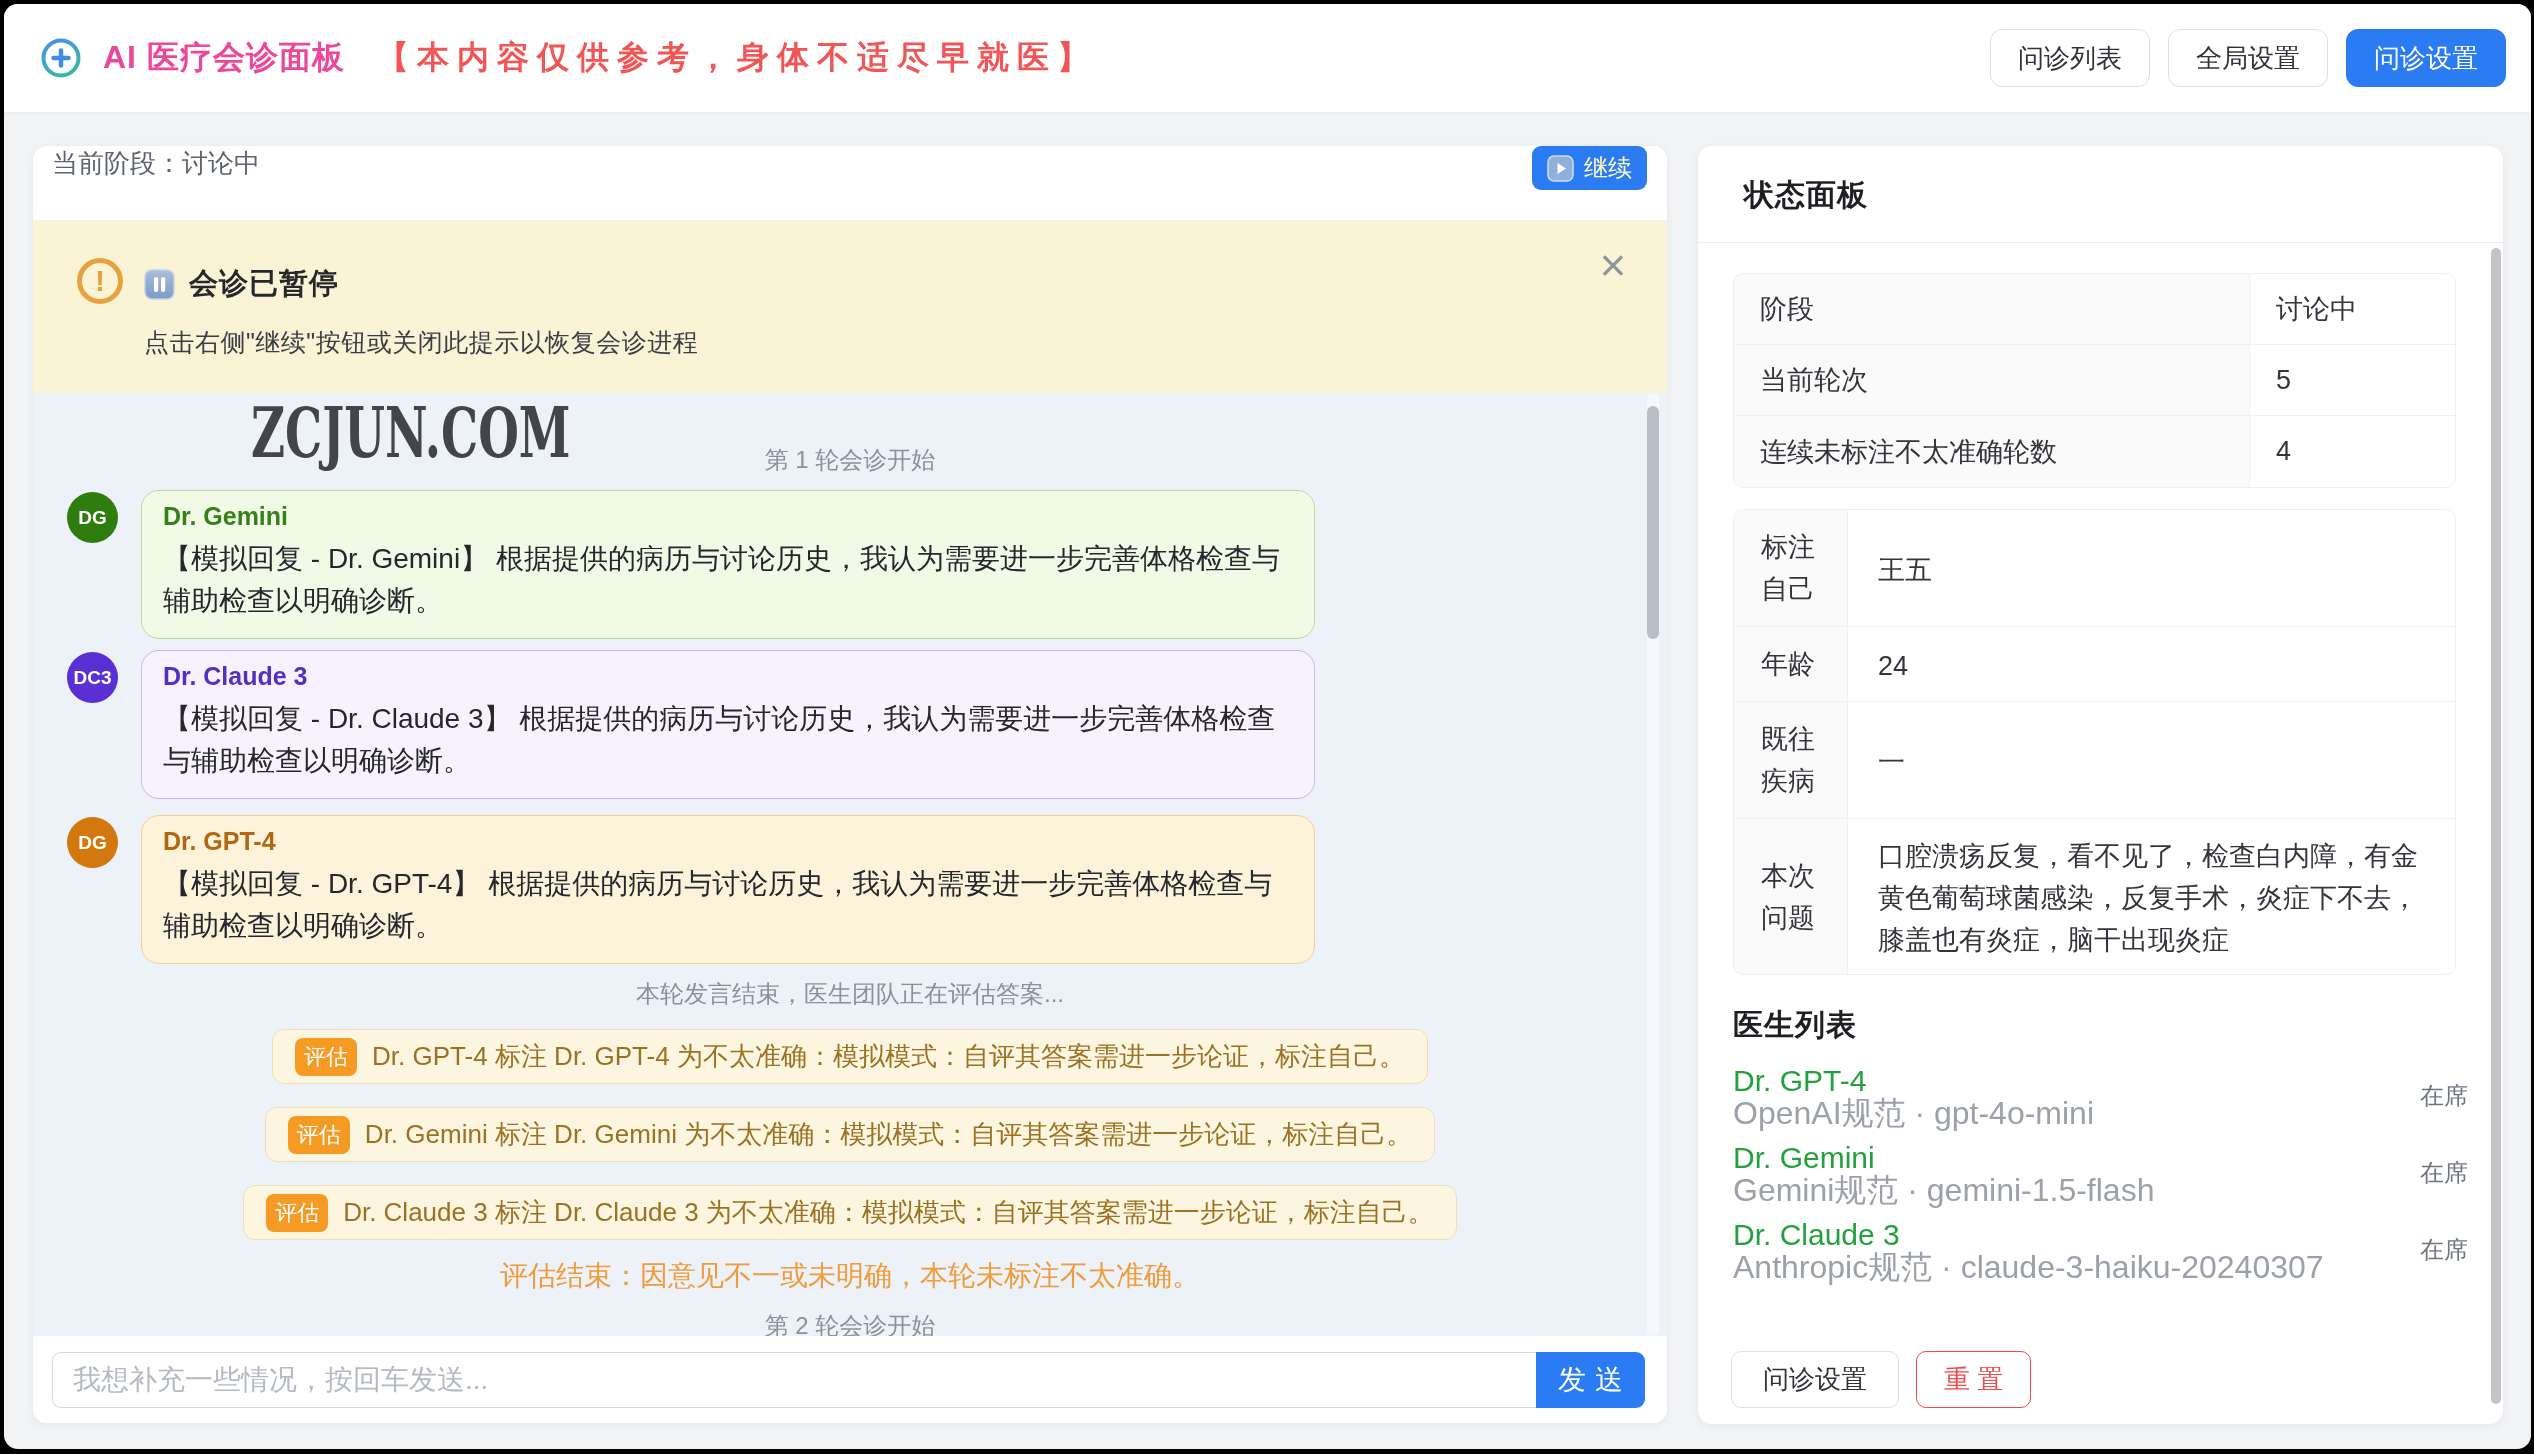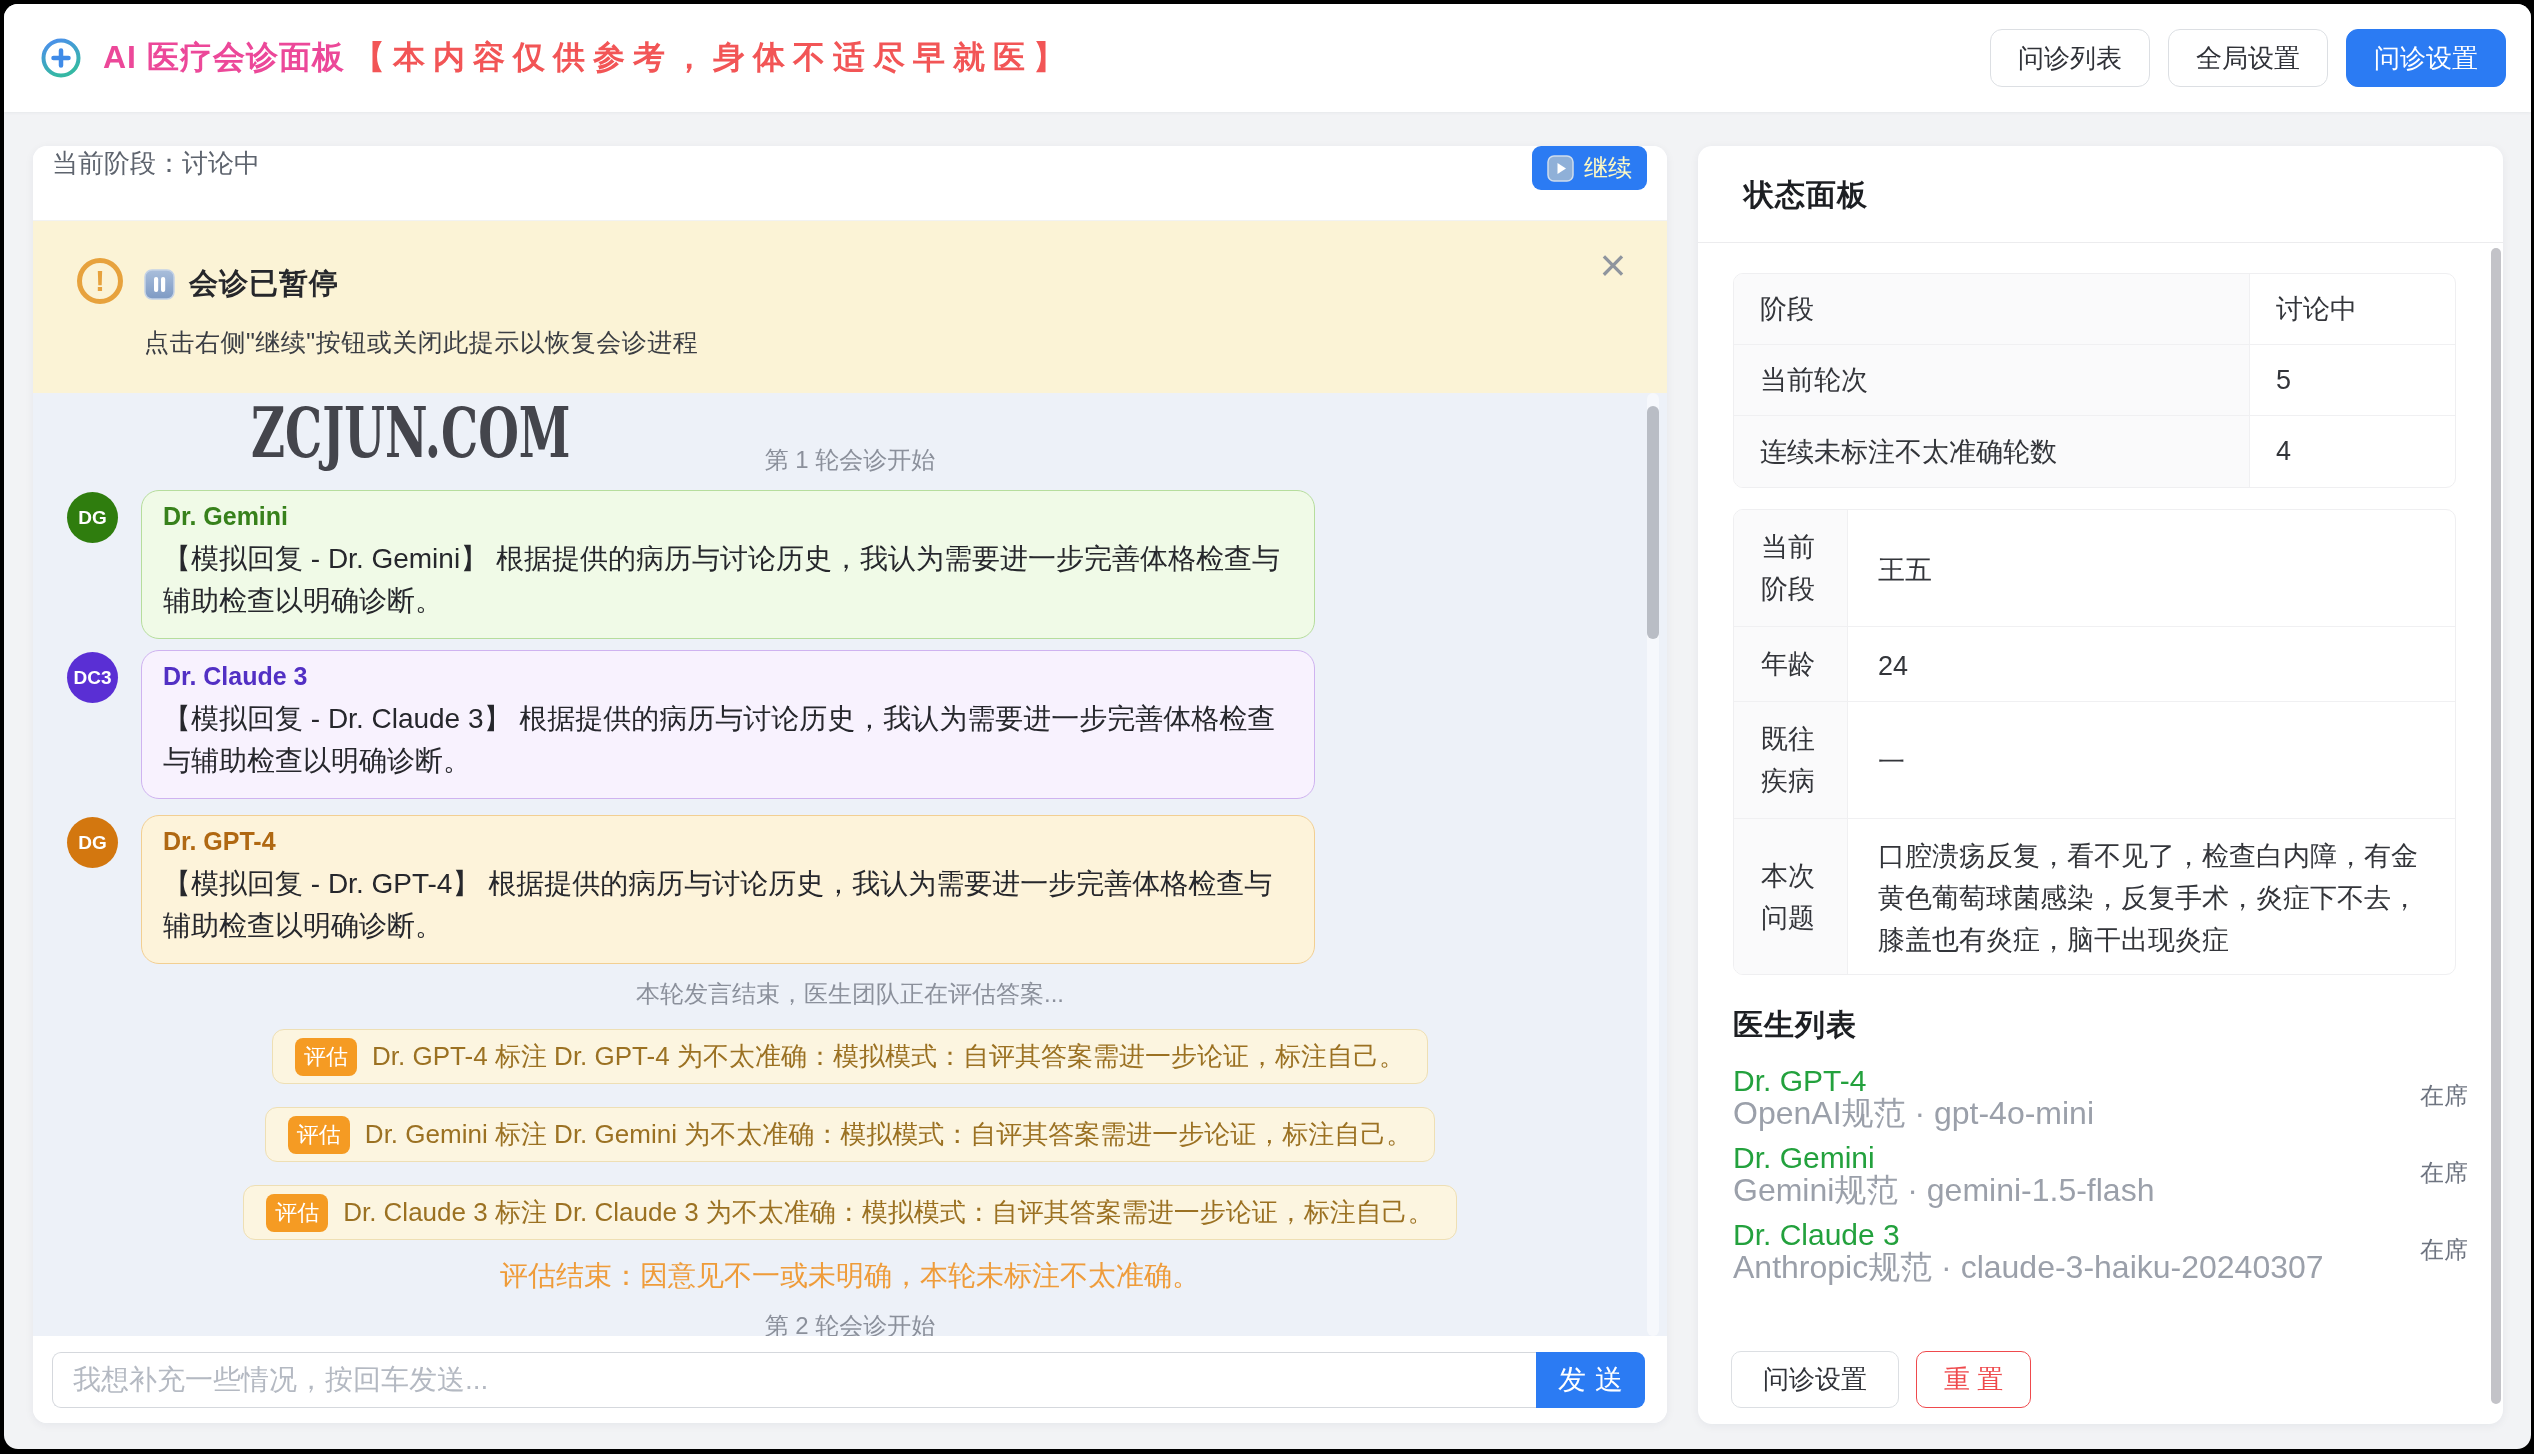--- a/index.html
+++ b/index.html
@@ -4,21 +4,21 @@
 <style>
   * { margin:0; padding:0; box-sizing:border-box; }
   html,body { width:2534px; height:1454px; background:#000; font-family:"Liberation Sans", sans-serif; }
   .app { position:absolute; left:4px; top:4px; width:2527px; height:1445px; border-radius:14px; background:#f2f3f5; overflow:hidden; }
 
   
   .header { position:absolute; left:0; top:0; width:100%; height:108px; background:#fff; display:flex; align-items:center; padding:0 25px 0 37px; box-shadow:0 1px 3px rgba(20,30,50,.05); }
   .brand { display:flex; align-items:center; }
   .plus-icon { width:40px; height:40px; flex:0 0 auto; }
   .app-title { font-size:32px; font-weight:700; color:#ec4899; margin-left:22px; letter-spacing:1px; }
-  .disclaimer { font-size:32px; font-weight:700; color:#f25556; margin-left:8px; letter-spacing:8px; }
+  .disclaimer { font-size:32px; font-weight:700; color:#f25556; margin-left:32px; letter-spacing:8px; }
   .header-actions { margin-left:auto; display:flex; align-items:center; gap:18px; }
   .hbtn { height:58px; padding:0 27px; border:1px solid #dcdfe3; border-radius:12px; background:#fff; font-size:26px; color:#303238; display:flex; align-items:center; cursor:pointer; font-family:inherit; }
   .hbtn.primary { background:#2b7bf3; border-color:#2b7bf3; color:#fff; }
 
   
   .left-card { position:absolute; left:29px; top:142px; width:1634px; height:1277px; border-radius:14px; background:#fff; box-shadow:0 2px 10px rgba(20,30,60,.06); display:flex; flex-direction:column; overflow:hidden; }
   .phase-bar { height:75px; flex:0 0 auto; background:#fff; display:flex; padding:0 20px 0 19px; border-bottom:1px solid #f1f2f3; }
   .phase-label { font-size:26px; color:#5e646e; }
   .continue-btn { margin-left:auto; height:44px; padding:0 15px; border:none; border-radius:9px; background:#2b7bf3; color:#fef9c3; font-size:24px; display:flex; align-items:center; gap:10px; cursor:pointer; font-family:Liberation Mono, monospace; }
   .play-icon { width:27px; height:27px; }
@@ -240,21 +240,21 @@
         <tr>
           <td class="lbl">连续未标注不太准确轮数</td>
           <td>4</td>
         </tr>
       </tbody>
         </table>
 
       <table class="patient-table">
         <tbody>
             <tr>
-          <td class="lbl">当前阶段</td>
+          <td class="lbl">标注自己</td>
           <td class="val">王五</td>
         </tr>
         <tr>
           <td class="lbl">年龄</td>
           <td class="val">24</td>
         </tr>
         <tr>
           <td class="lbl">既往疾病</td>
           <td class="val">一</td>
         </tr>

